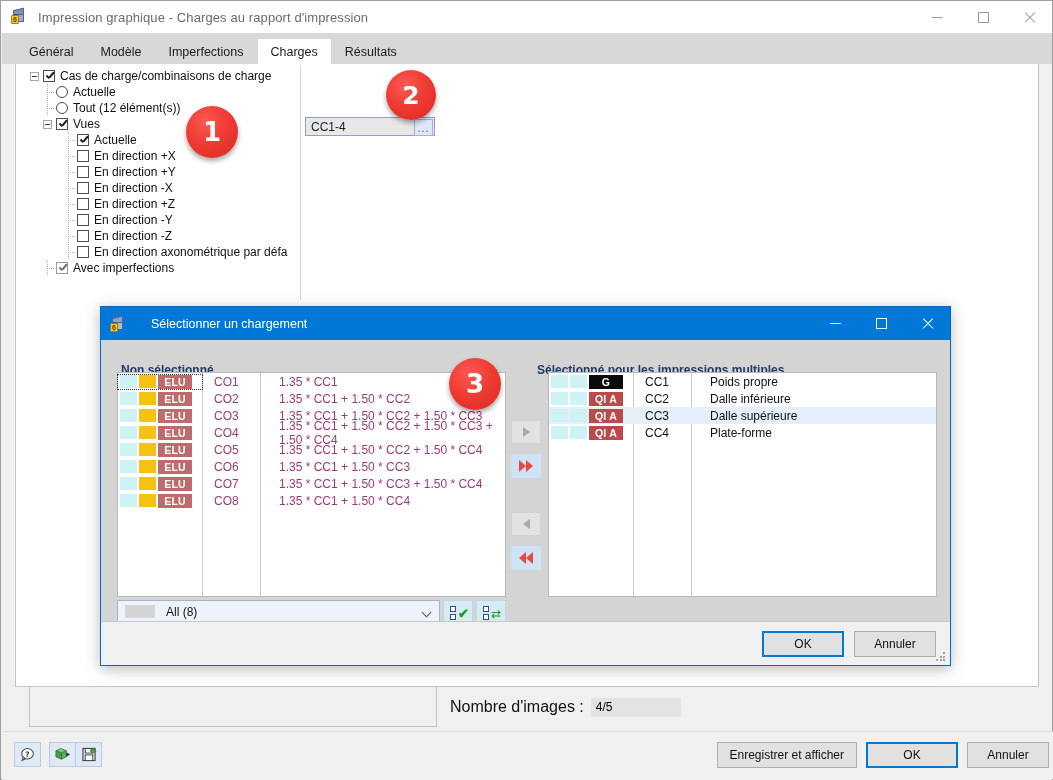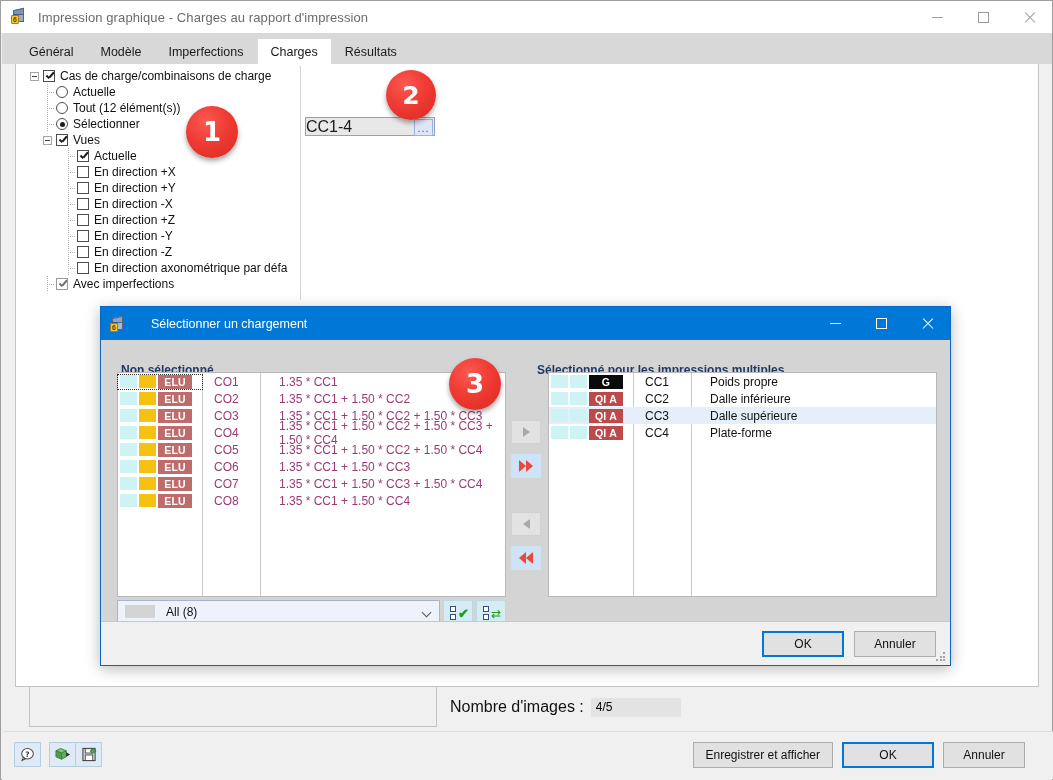--- a/index.html
+++ b/index.html
@@ -121,21 +121,21 @@
 
   
   #field-panel {
     position:absolute; left:286px; top:2px; width:134px; height:234px;
   }
   #cc-field {
     position:absolute; left:3px; top:51px; width:130px; height:19px;
     background:#e8e8e8; border:1px solid #8e9fd0;
     display:flex; align-items:center;
   }
-  #cc-field .val { font-size:16px; color:#1a1a1a; }
+  #cc-field .val { padding-left:5px; font-size:12px; color:#1a1a1a; }
   #cc-ellipsis {
     position:absolute; right:1px; top:1px; width:19px; height:17px;
     background:#dfe6f5; border:1px solid #9fb0dc;
     display:flex; align-items:flex-end; justify-content:center;
     padding-bottom:3px; color:#41599e; font-size:11px; letter-spacing:1px; line-height:7px;
   }
 
   
   #count-row {
     position:absolute; left:421px; top:623px; width:616px; height:40px;
@@ -162,21 +162,21 @@
     background:#dfeaf6; border:1px solid #b9cde2;
     display:flex; align-items:center; justify-content:center;
   }
   .btn {
     height:26px; min-width:72px; padding:0 12px;
     background:#e1e1e1; border:1px solid #adadad;
     font-size:12px; color:#111; display:flex; align-items:center; justify-content:center;
     font-family:"Liberation Sans", sans-serif;
   }
   .btn.primary { border:2px solid #0078d7; background:#e1e1e1; }
-  #footer-buttons { position:absolute; right:28px; top:10px; display:flex; gap:9px; }
+  #footer-buttons { position:absolute; right:4px; top:10px; display:flex; gap:9px; }
 
   
   #dialog {
     position:absolute; left:100px; top:306px; width:851px; height:360px;
     background:#f0f0f0; border:1px solid #0a66c2;
     box-shadow:0 3px 14px rgba(0,0,0,0.28);
   }
   #dlg-title {
     height:33px; background:#0078d7; display:flex; align-items:center;gap:16px;
   }
@@ -352,25 +352,20 @@
           <span class="rdo"></span>
           <span class="tlabel">Actuelle</span>
         </div>
 
         <div class="trow" style="padding-left:15px;">
           <span class="indentline branch"></span>
           <span class="rdo"></span>
           <span class="tlabel">Tout (12 élément(s))</span>
         </div>
 
-        <div class="trow" style="padding-left:15px;">
-          <span class="indentline branch"></span>
-          <span class="rdo sel"></span>
-          <span class="tlabel">Sélectionner</span>
-        </div>
 
         <div class="trow" style="padding-left:15px;">
           <span class="exp"></span>
           <span class="cbx checked"></span>
           <span class="tlabel">Vues</span>
         </div>
 
         <div class="trow" style="padding-left:36px;">
           <span class="indentline branch"></span>
           <span class="cbx checked"></span>

